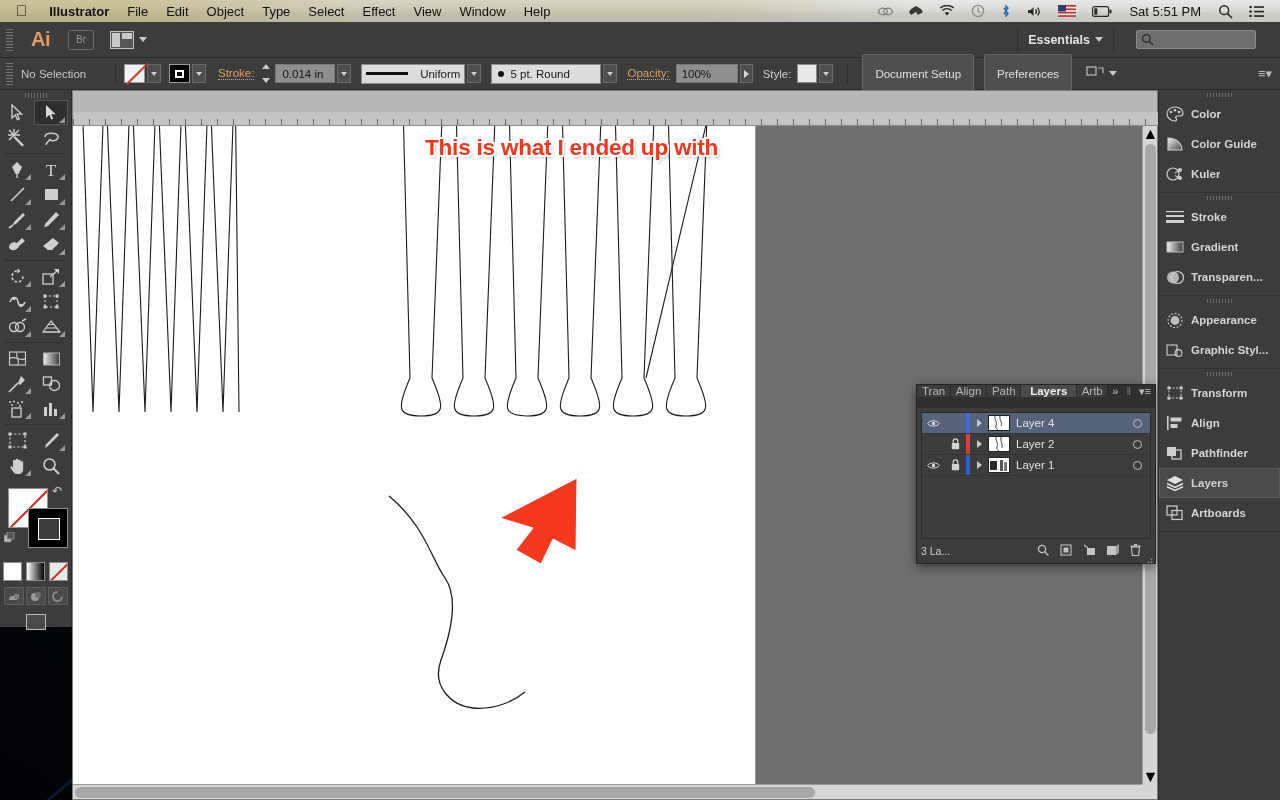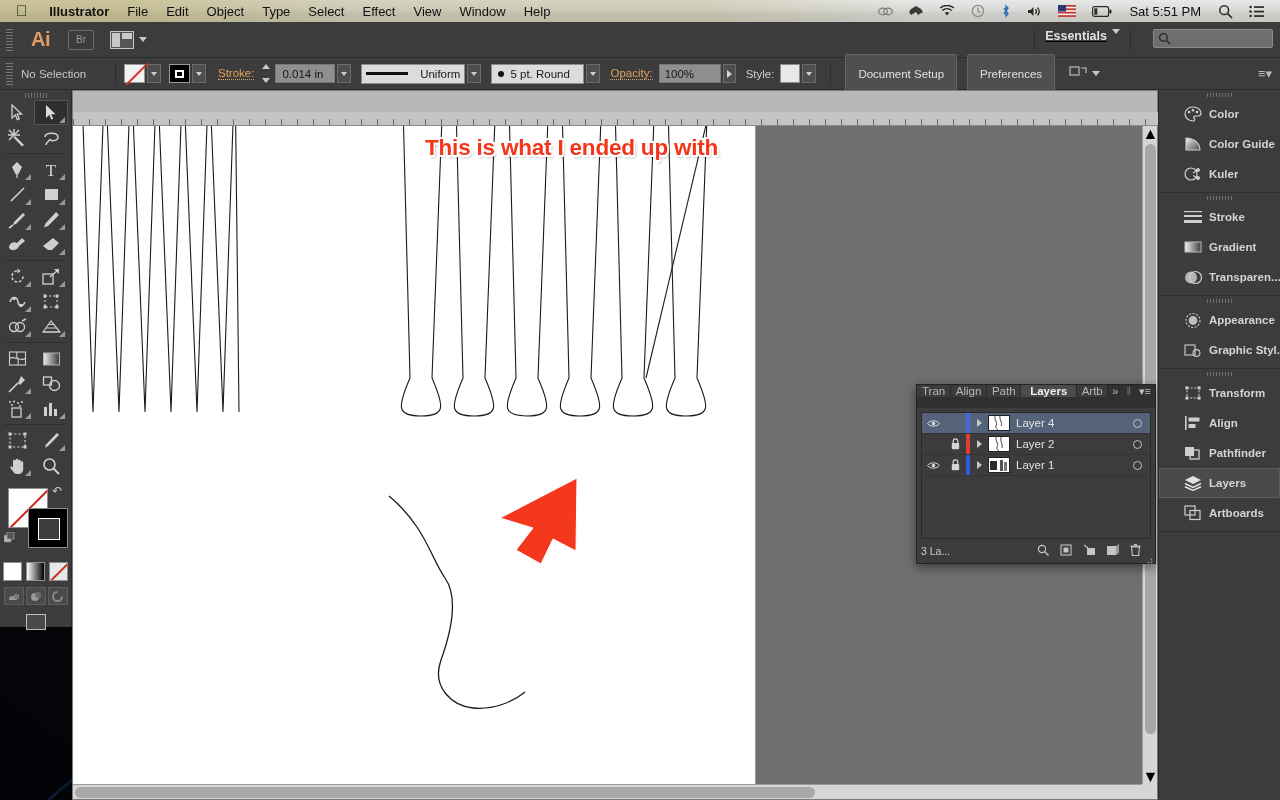--- a/index.html
+++ b/index.html
@@ -119,21 +119,21 @@
     justify-content:center; margin-right:16px; background:#3c3c3c;
   }
   .arrange-ic {
     width:24px;height:18px; border:1.5px solid #c4c4c4; background:#555;
     position:relative; display:inline-block;
   }
   .arrange-ic:before{content:"";position:absolute;left:1px;top:1px;width:8px;height:14px;background:#c8c8c8;}
   .arrange-ic:after{content:"";position:absolute;left:11px;top:1px;width:10px;height:6px;background:#c8c8c8;}
   .caret { width:0;height:0;border-left:4px solid transparent;border-right:4px solid transparent;
            border-top:5px solid #c9c9c9; margin-left:5px; }
-  #ws-area { margin-left:auto; display:flex; align-items:flex-start; padding-right:7px;text-decoration:underline; }
+  #ws-area { margin-left:auto; display:flex; align-items:center; padding-right:24px; }
   #ws-sep { width:1px;height:22px;background:#2d2d2d;margin:0 10px; }
   #ws-name { color:#e2e2e2; font-size:12.5px; font-weight:bold; }
   #ai-search {
     width:120px;height:19px;background:#6e6e6e;border:1px solid #8a8a8a;
     border-radius:2px; margin-left:12px; display:flex; align-items:center;
     padding-left:4px;
   }
 
   
   #ai-controlbar {
@@ -174,21 +174,21 @@
     height:19px;background:#8f8f8f;border:1px solid #777;color:#151515;
     font-size:11.5px;display:flex;align-items:center;padding:0 6px;
   }
   .profile-box{
     height:20px;width:104px;background:#dcdcdc;border:1px solid #8c8c8c;
     display:flex;align-items:center;gap:12px;padding:0 4px;color:#1a1a1a;
     font-size:11.5px;
   }
   .profile-box .ln{width:44px;height:3px;background:#111;}
   .brush-box{
-    height:20px;width:93px;background:#dcdcdc;border:1px solid #8c8c8c;
+    height:20px;width:110px;background:#dcdcdc;border:1px solid #8c8c8c;
     display:flex;align-items:center;gap:6px;padding:0 6px;color:#1a1a1a;
     font-size:11.5px;
   }
   .brush-box .dot{width:6px;height:6px;border-radius:50%;background:#111;}
   .opacity-field{
     height:19px;width:62px;background:#8f8f8f;border:1px solid #777;color:#151515;
     font-size:11.5px;display:flex;align-items:center;padding:0 5px;
   }
   .play-arrow{width:13px;height:19px;background:#4e4e4e;border:1px solid #6a6a6a;
     display:flex;align-items:center;justify-content:center;margin-left:2px;}
@@ -348,21 +348,21 @@
   #lp-resize{position:absolute;right:2px;bottom:1px;width:9px;height:9px;}
 
   
   #dock{
     position:absolute;left:1158px;top:68px;width:122px;height:732px;
     background:#3c3c3c;border-left:1px solid #2a2a2a;
   }
   .dock-grip{height:9px;background-image:repeating-linear-gradient(90deg,#6e6e6e 0 1px,transparent 1px 3px);
     background-size:26px 4px;background-repeat:no-repeat;background-position:center 3px;}
   .dock-group{border-bottom:1px solid #303030;padding-bottom:3px;}
-  .dock-item{height:30px;display:flex;align-items:center;padding-left:24px;
+  .dock-item{height:30px;display:flex;align-items:center;padding-left:6px;
     color:#d4d4d4;font-size:11.5px;font-weight:bold;gap:7px;}
   .dock-item.active{background:#4a4a4a;box-shadow:inset 0 0 0 1px #5a5a5a;}
   .dock-ic{width:19px;height:19px;display:flex;align-items:center;justify-content:center;flex:0 0 19px;}
   .dock-lbl{white-space:nowrap;overflow:hidden;}
 </style>
 </head>
 <body>
 
 <div id="desktop"></div>
 

